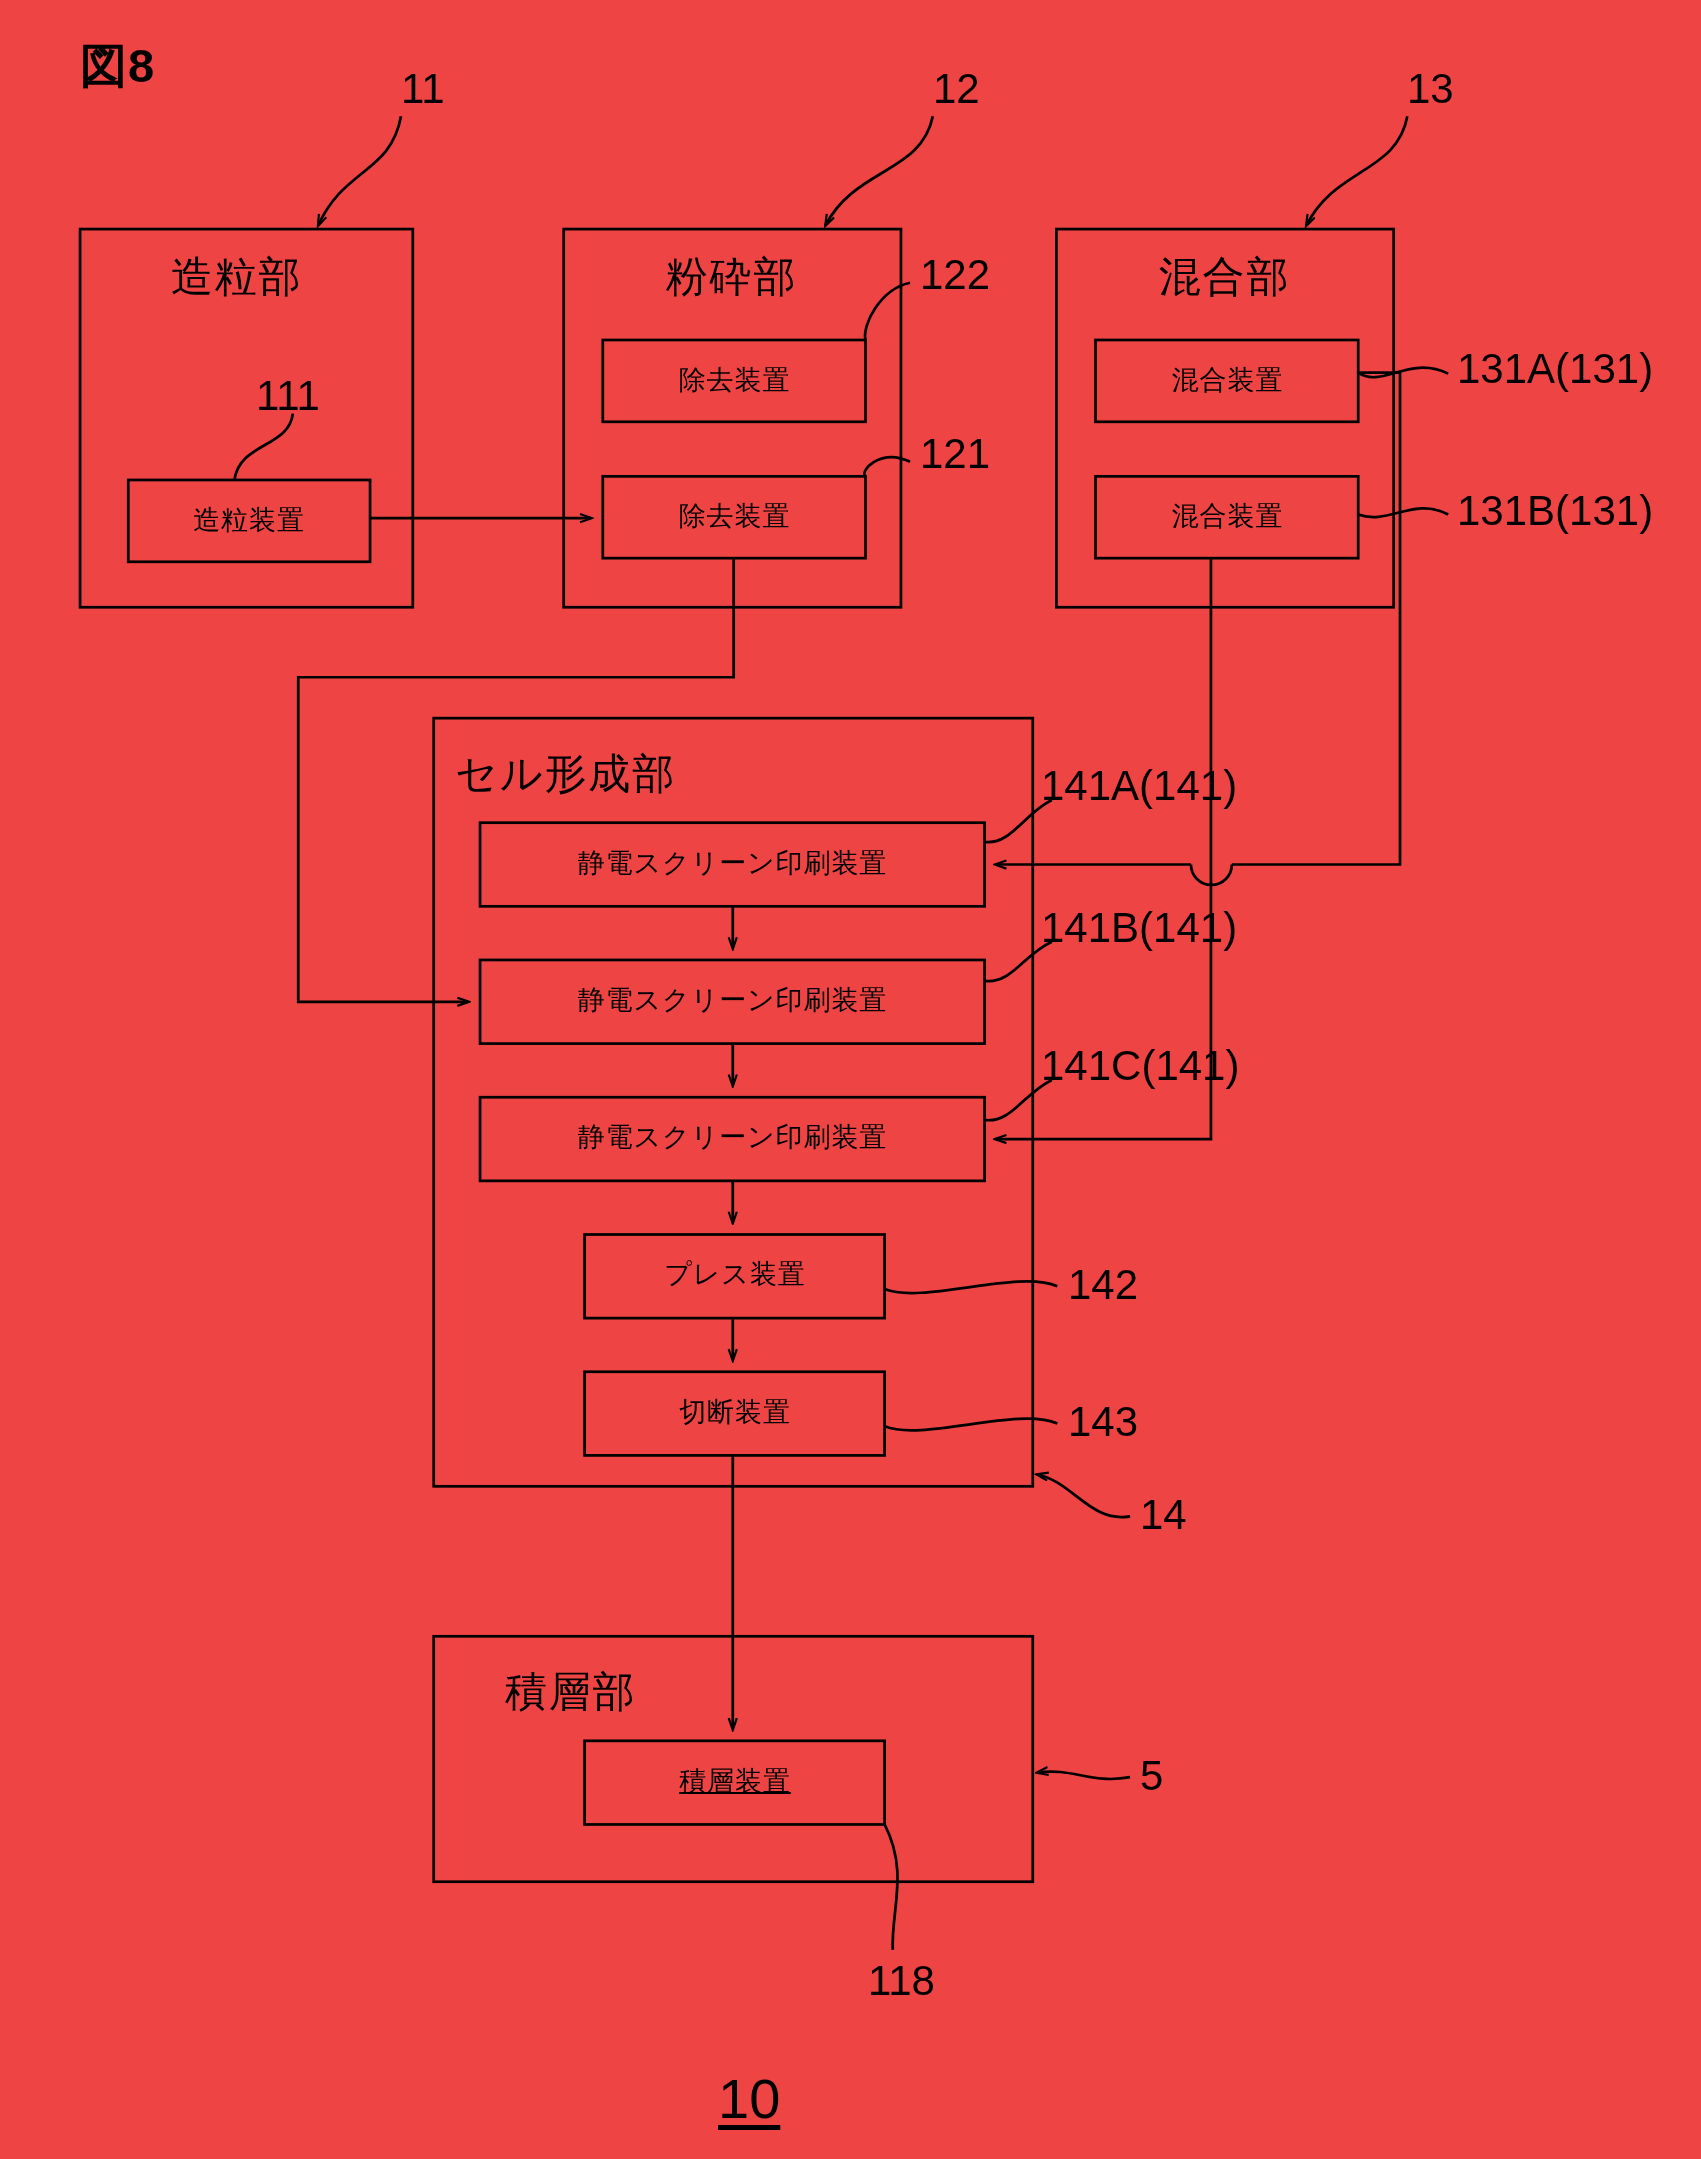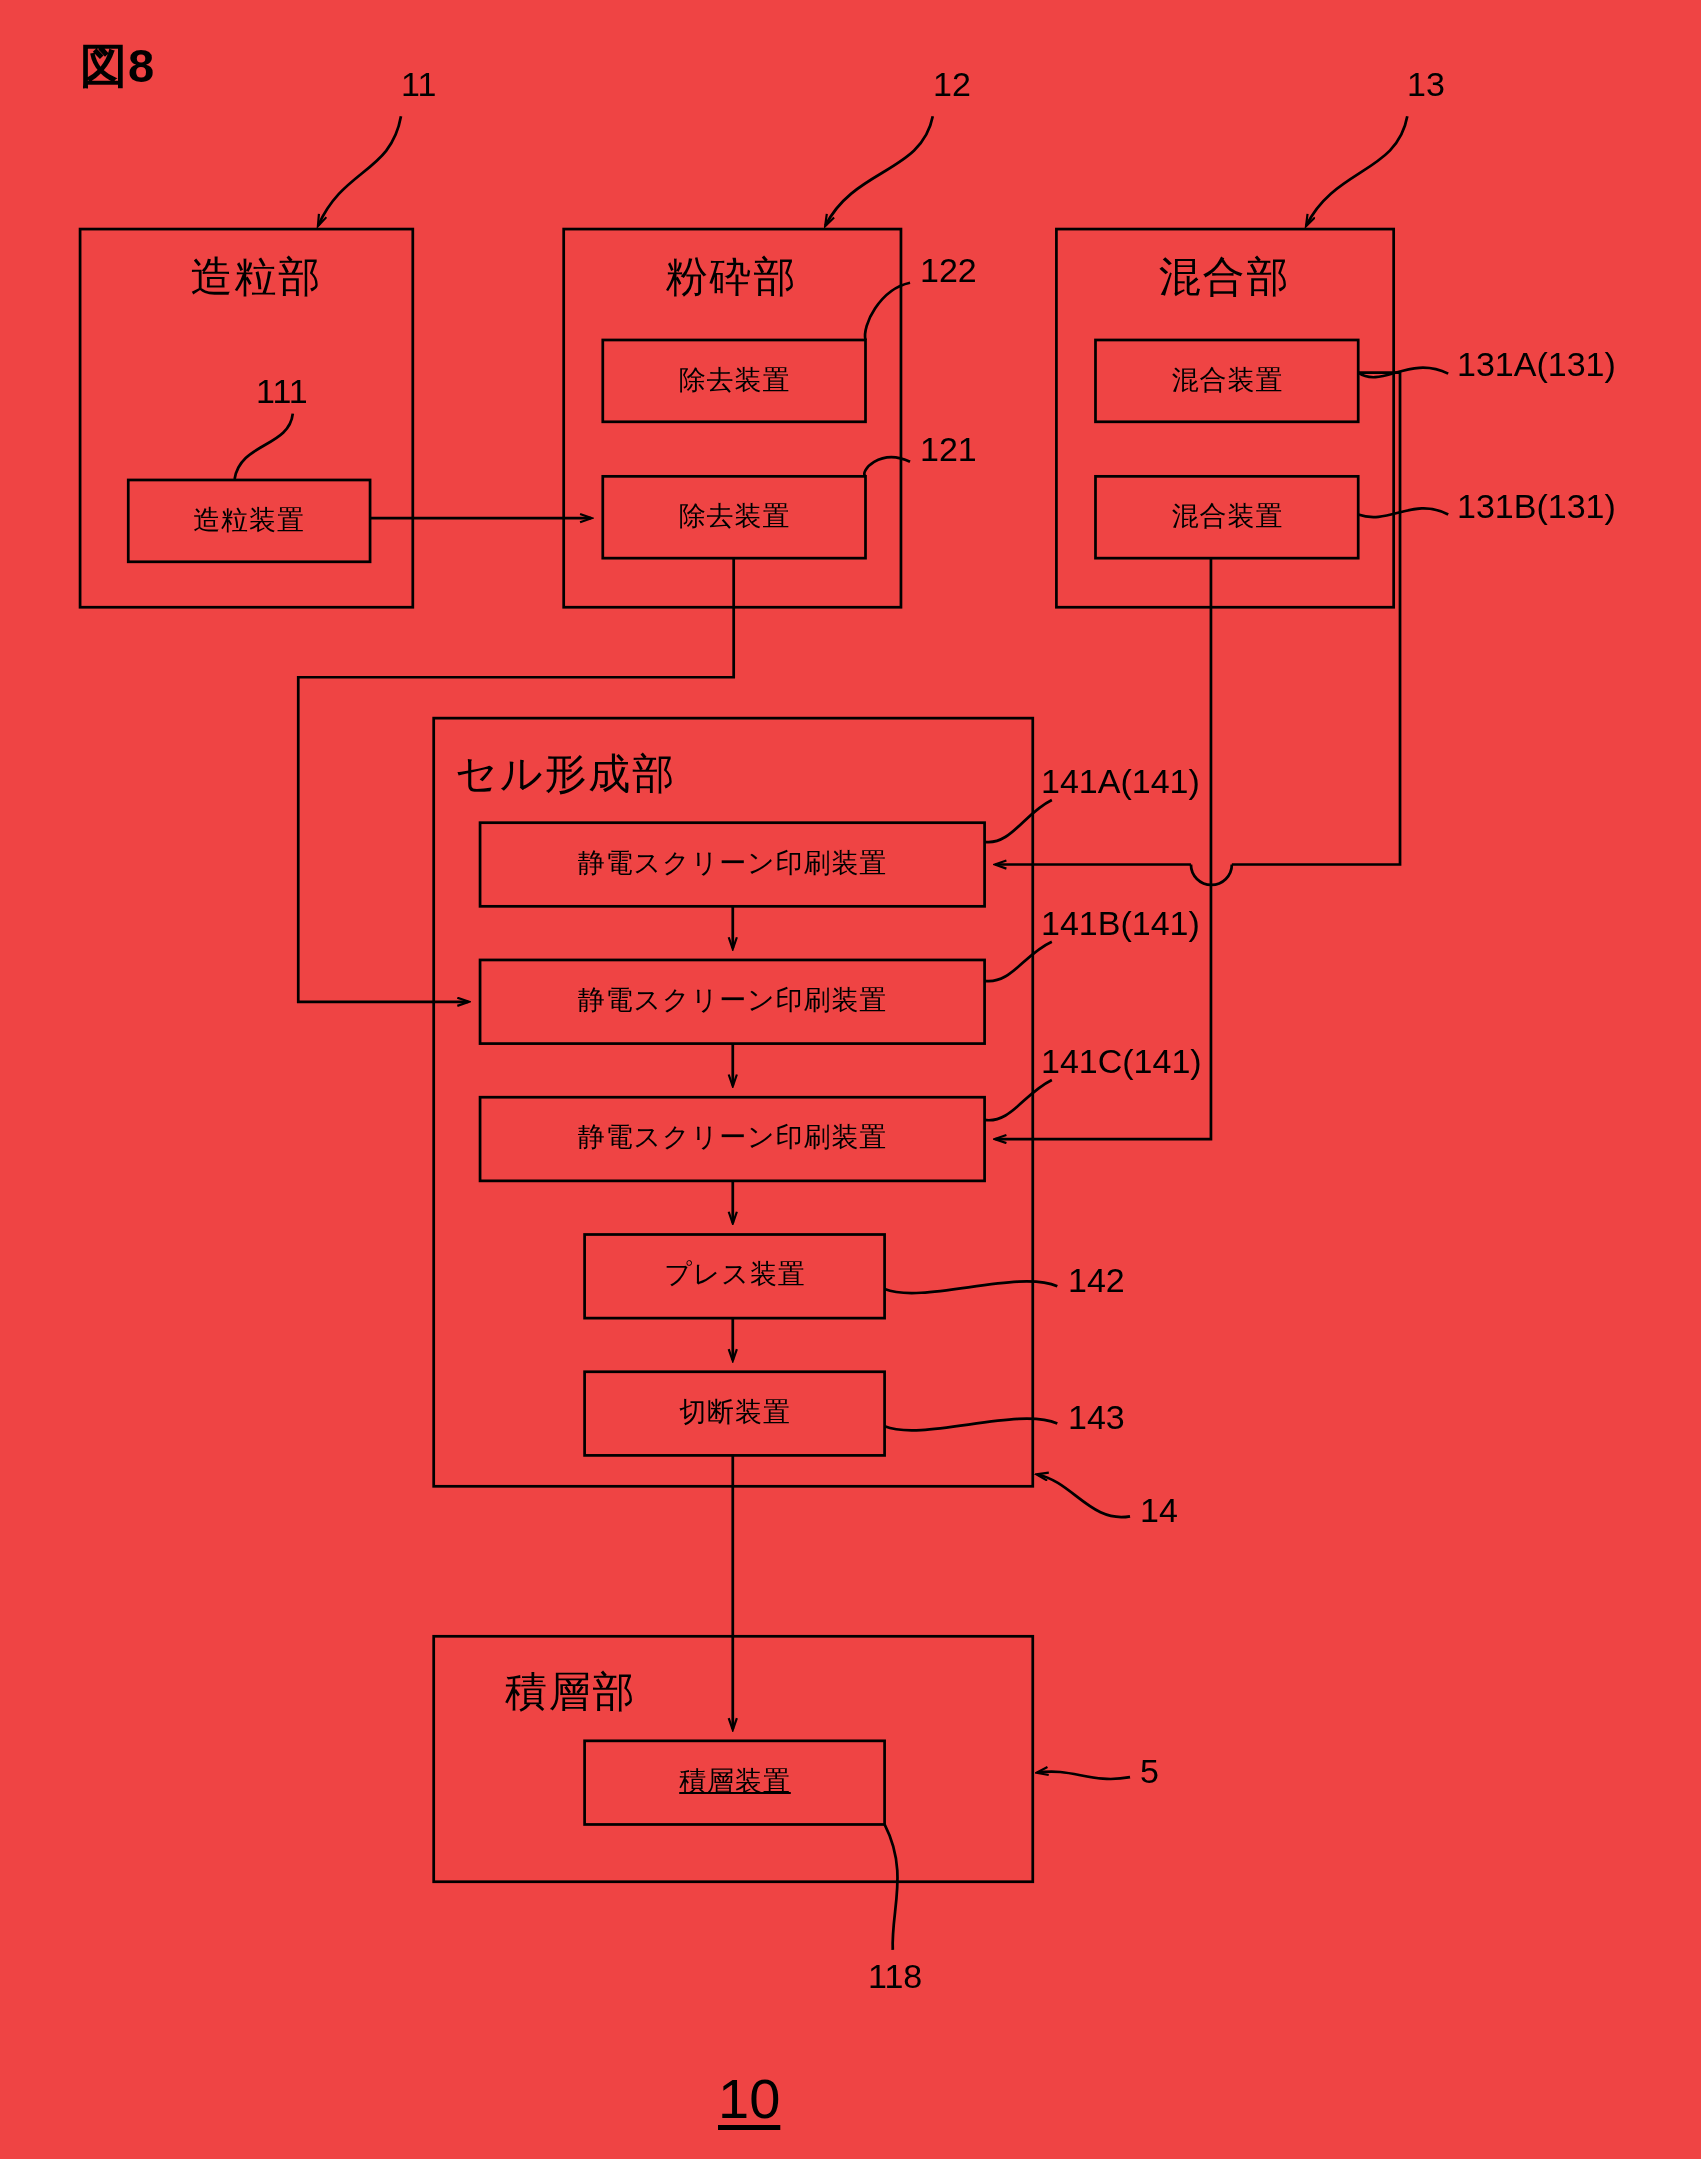--- a/index.html
+++ b/index.html
@@ -40,21 +40,21 @@
   }
   .inner-label {
     position: absolute;
     font-size: 27px;
     white-space: nowrap;
     letter-spacing: 0.9px;
     text-align: center;
   }
   .ref-num {
     position: absolute;
-    font-size: 34px;
+    font-size: 42px;
     white-space: nowrap;
     letter-spacing: 0px;
   }
   .fig-number {
     position: absolute;
     font-size: 56px;
     white-space: nowrap;
     text-decoration: underline;
     text-underline-offset: 7.3px;
   }
@@ -161,21 +161,21 @@
 
       <path d="M1243,1955 C1200,1963 1180,1944 1141,1950" marker-end="url(#arrowhead-left)"></path>
 
       <path d="M973,2007 C1000,2060 980,2100 982,2145"></path>
 
     </g>
   </svg>
 
   <div class="fig-label" style="left:80px; top:35px;">図8</div>
 
-  <div class="box-title" style="left:171px; top:249px; width:151px; text-align:right;">造粒部</div>
+  <div class="box-title" style="left:171px; top:249px; width:151px; text-align:left;">造粒部</div>
   <div class="box-title" style="left:656px; top:249px; width:151px; text-align:center;">粉砕部</div>
   <div class="box-title" style="left:1149px; top:249px; width:151px; text-align:center;">混合部</div>
   <div class="box-title" style="left:455px; top:746px;">セル形成部</div>
   <div class="box-title" style="left:505px; top:1664px;">積層部</div>
 
   <div class="inner-label" style="left:128px; top:502px; width:242px;">造粒装置</div>
   <div class="inner-label" style="left:603px; top:362px; width:263px;">除去装置</div>
   <div class="inner-label" style="left:603px; top:498px; width:263px;">除去装置</div>
   <div class="inner-label" style="left:1096px; top:362px; width:263px;">混合装置</div>
   <div class="inner-label" style="left:1096px; top:498px; width:263px;">混合装置</div>

